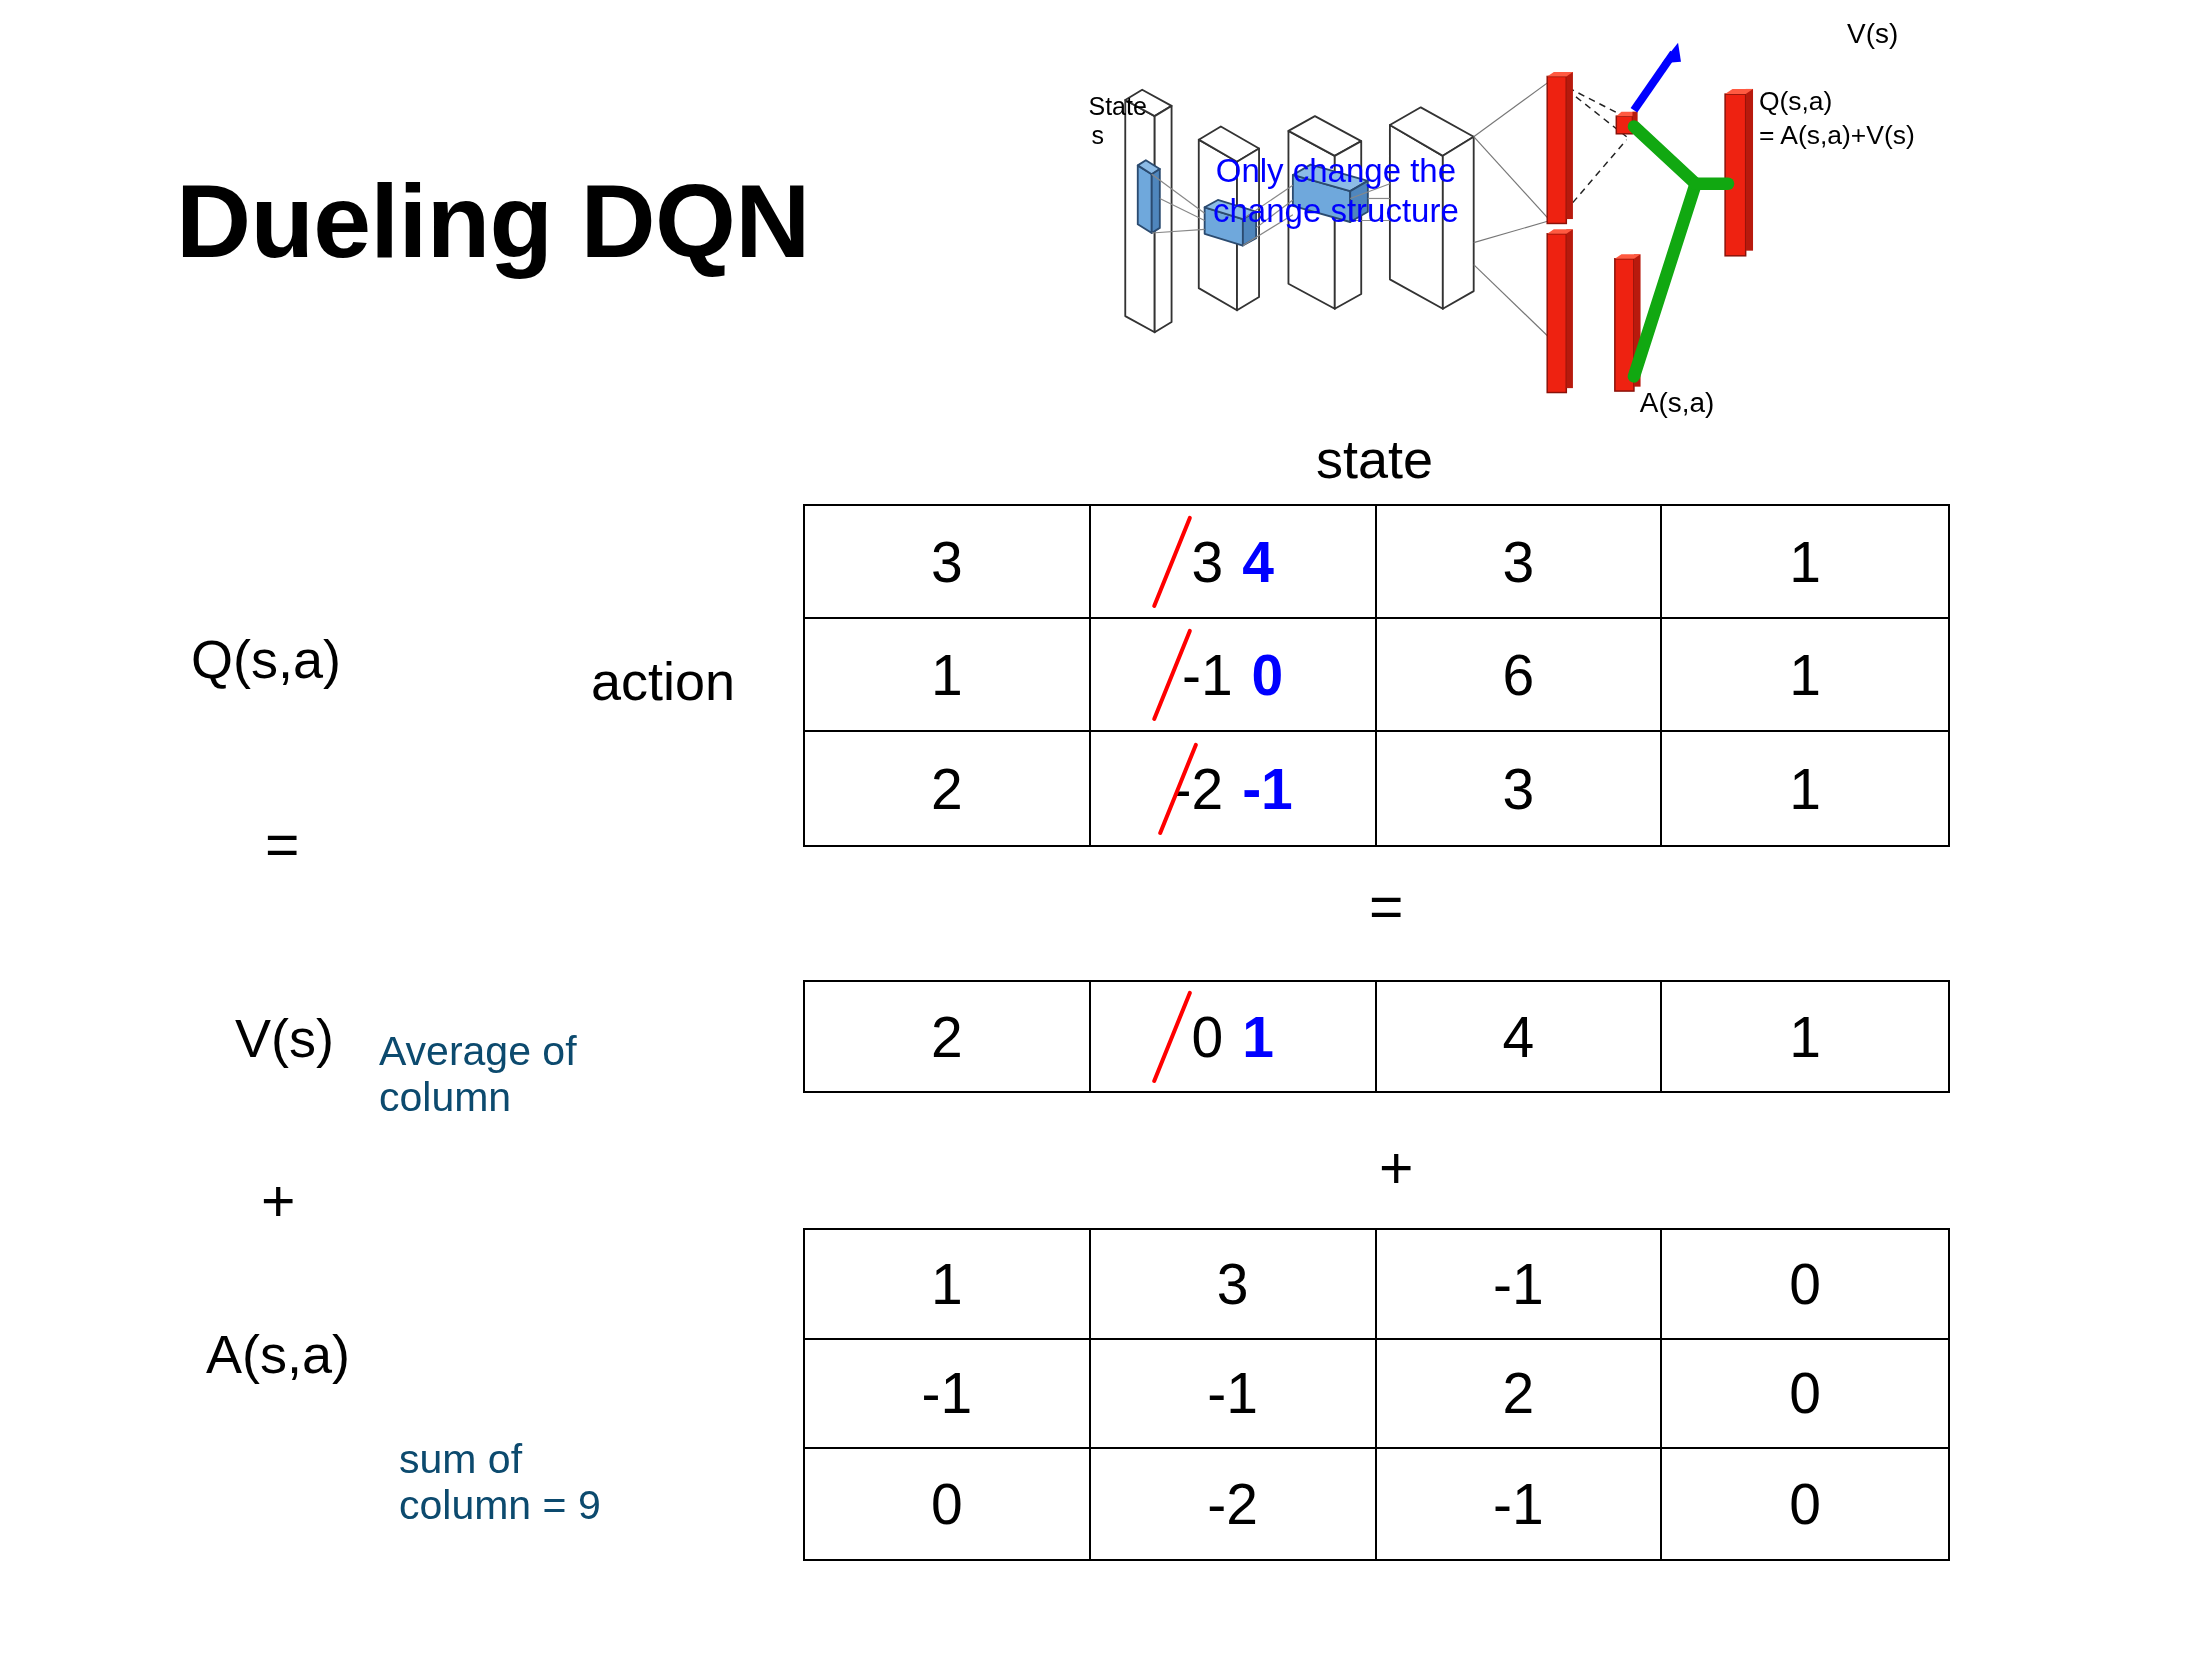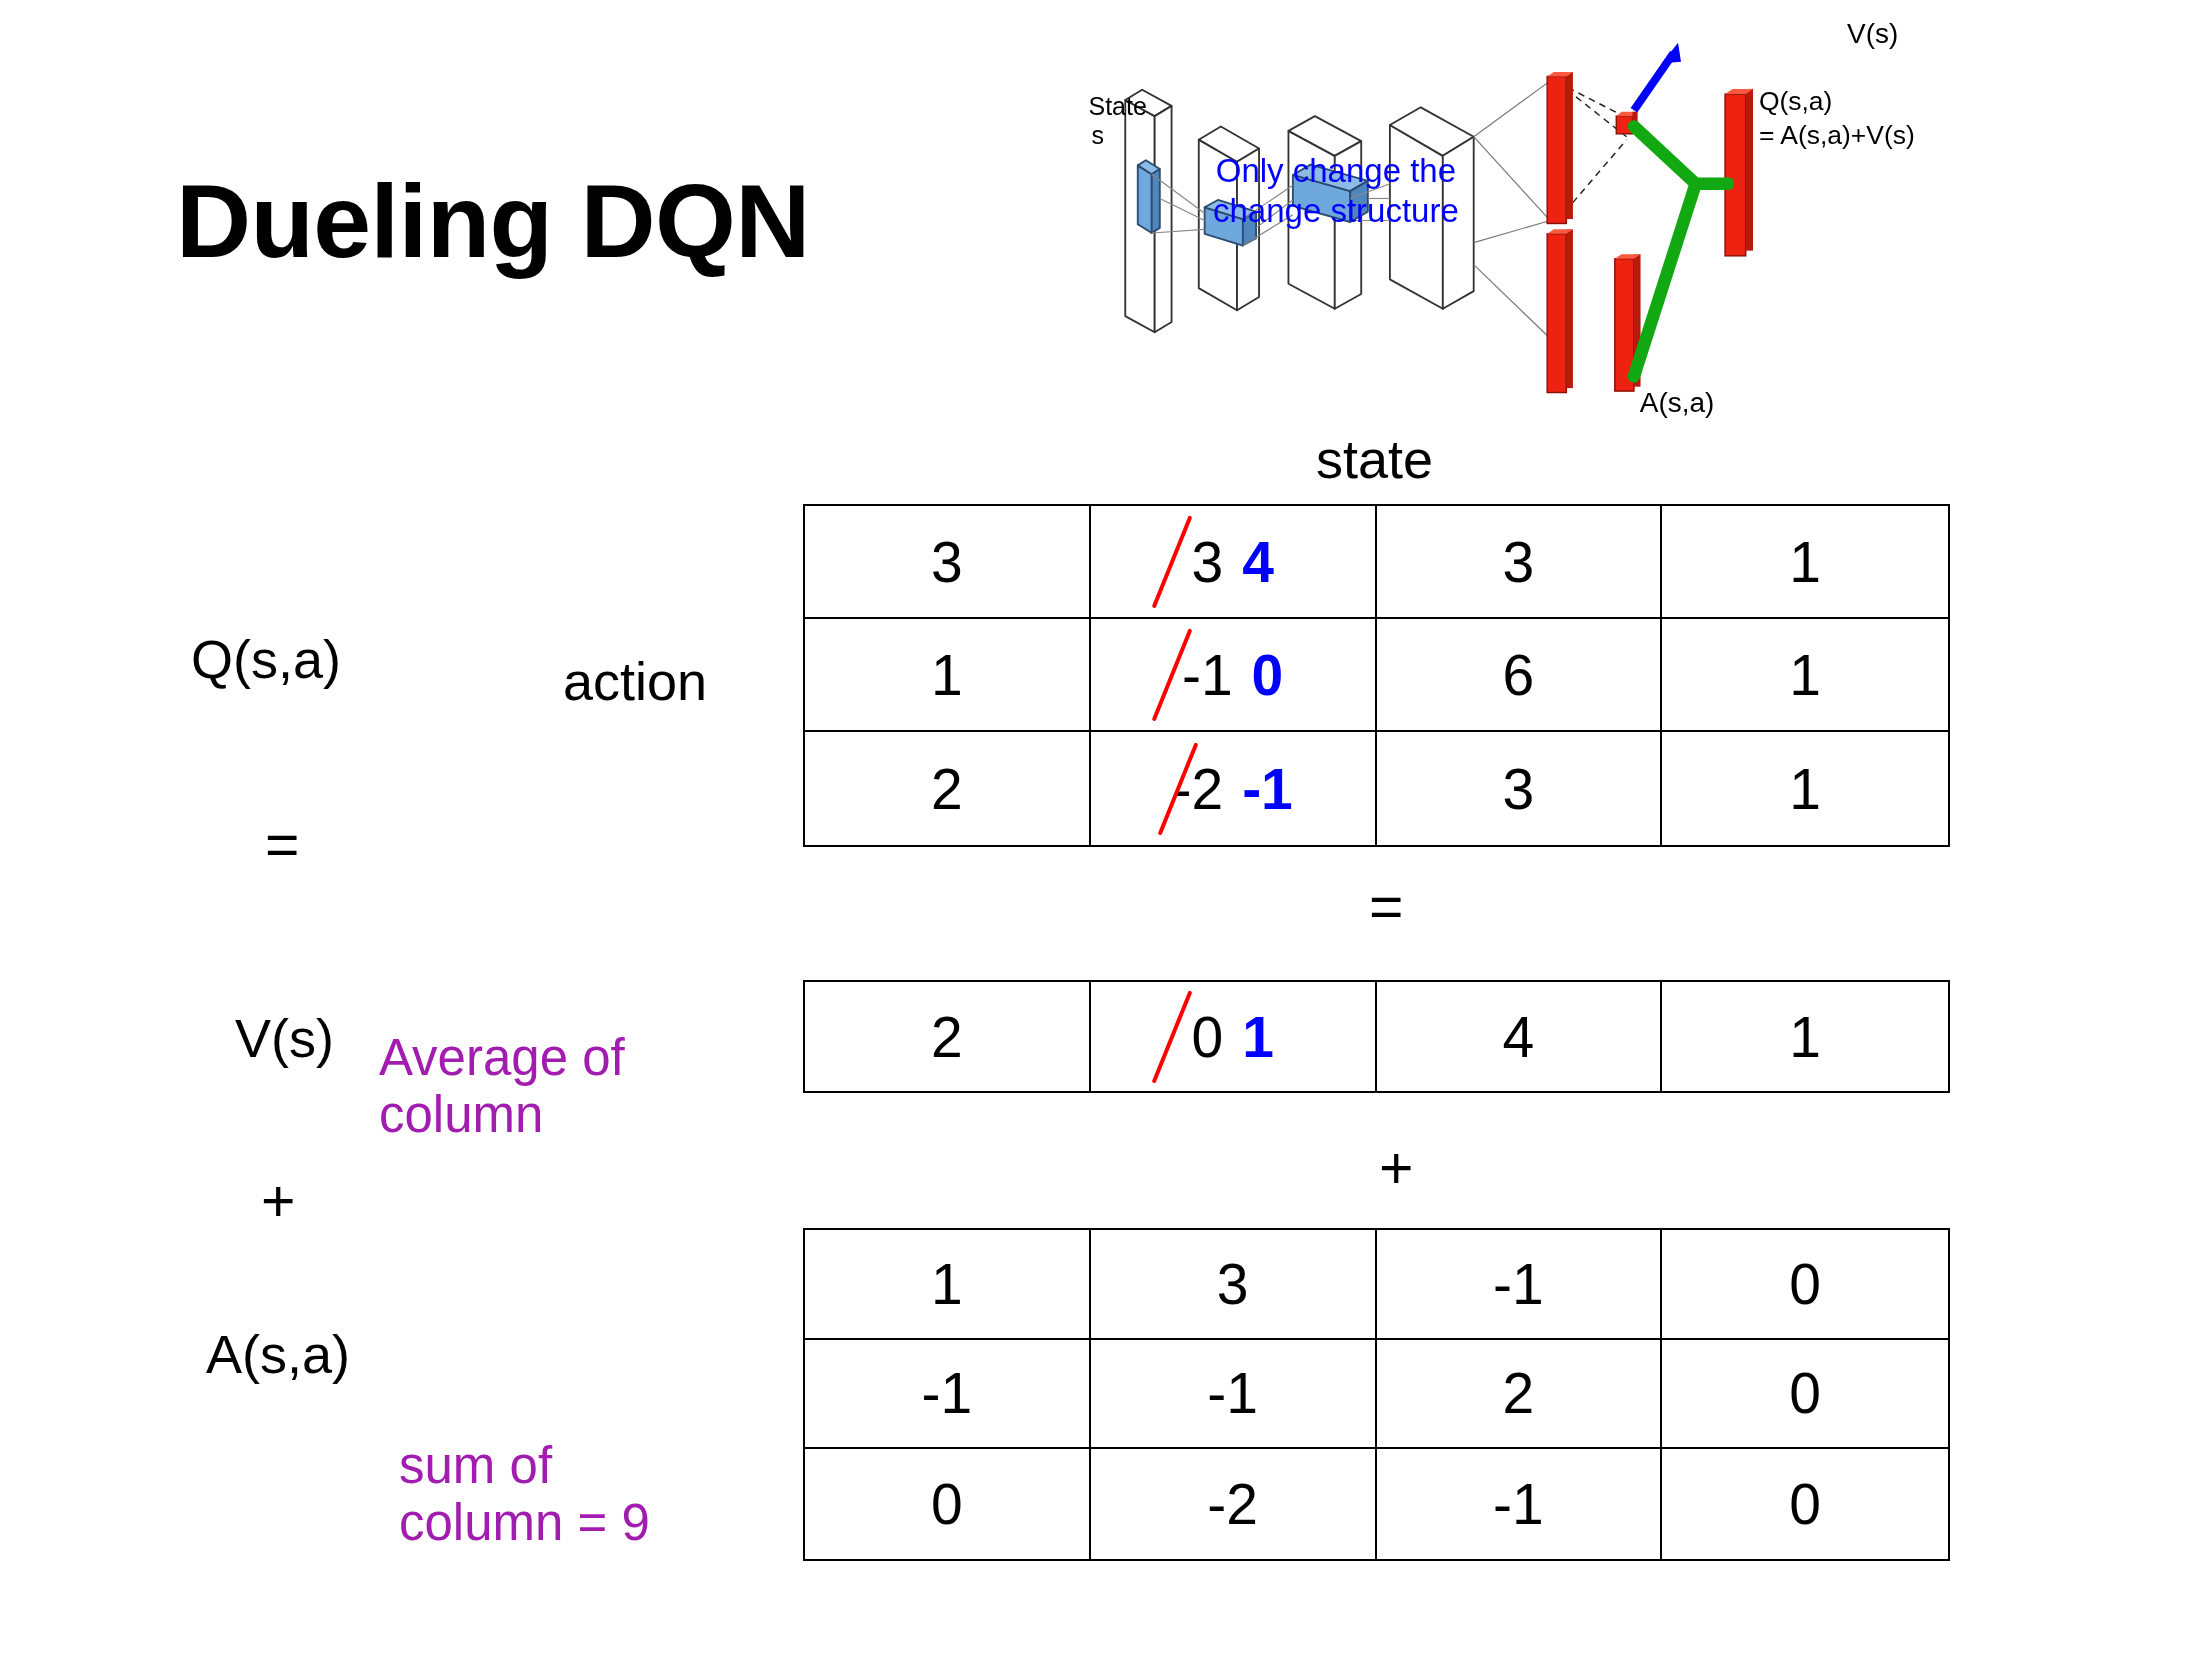--- a/index.html
+++ b/index.html
@@ -10,26 +10,26 @@
   
   #title{left:176px;top:169px;font-size:104px;line-height:1;font-weight:700;
          letter-spacing:-0.7px;color:#000;white-space:nowrap;}
 
   
   #diagram{left:1081px;top:0px;width:1125px;height:419px;}
   #diagram svg{display:block;}
 
   
   .biglbl{font-size:54px;line-height:1;white-space:nowrap;color:#000;}
-  .bluelbl{font-size:51px;line-height:1.12;color:#a21caf;white-space:nowrap;}
+  .bluelbl{font-size:41px;line-height:1.12;color:#0c4a6e;white-space:nowrap;}
   .opsym{font-size:59px;line-height:1;color:#000;white-space:nowrap;font-weight:400;}
 
   #lbl-state{left:1316px;top:432px;font-size:54px;line-height:1;white-space:nowrap;}
   #lbl-q{left:191px;top:632px;}
-  #lbl-action{left:563px;top:654px;}
+  #lbl-action{left:591px;top:654px;}
   #eq1{left:265px;top:816px;}
   #lbl-eq-mid{left:1369px;top:878px;}
   #lbl-v{left:235px;top:1011px;}
   #lbl-avg{left:379px;top:1029px;}
   #plus1{left:261px;top:1172px;}
   #lbl-plus-mid{left:1379px;top:1139px;}
   #lbl-a{left:206px;top:1327px;}
   #lbl-sum{left:399px;top:1437px;}
 
   

